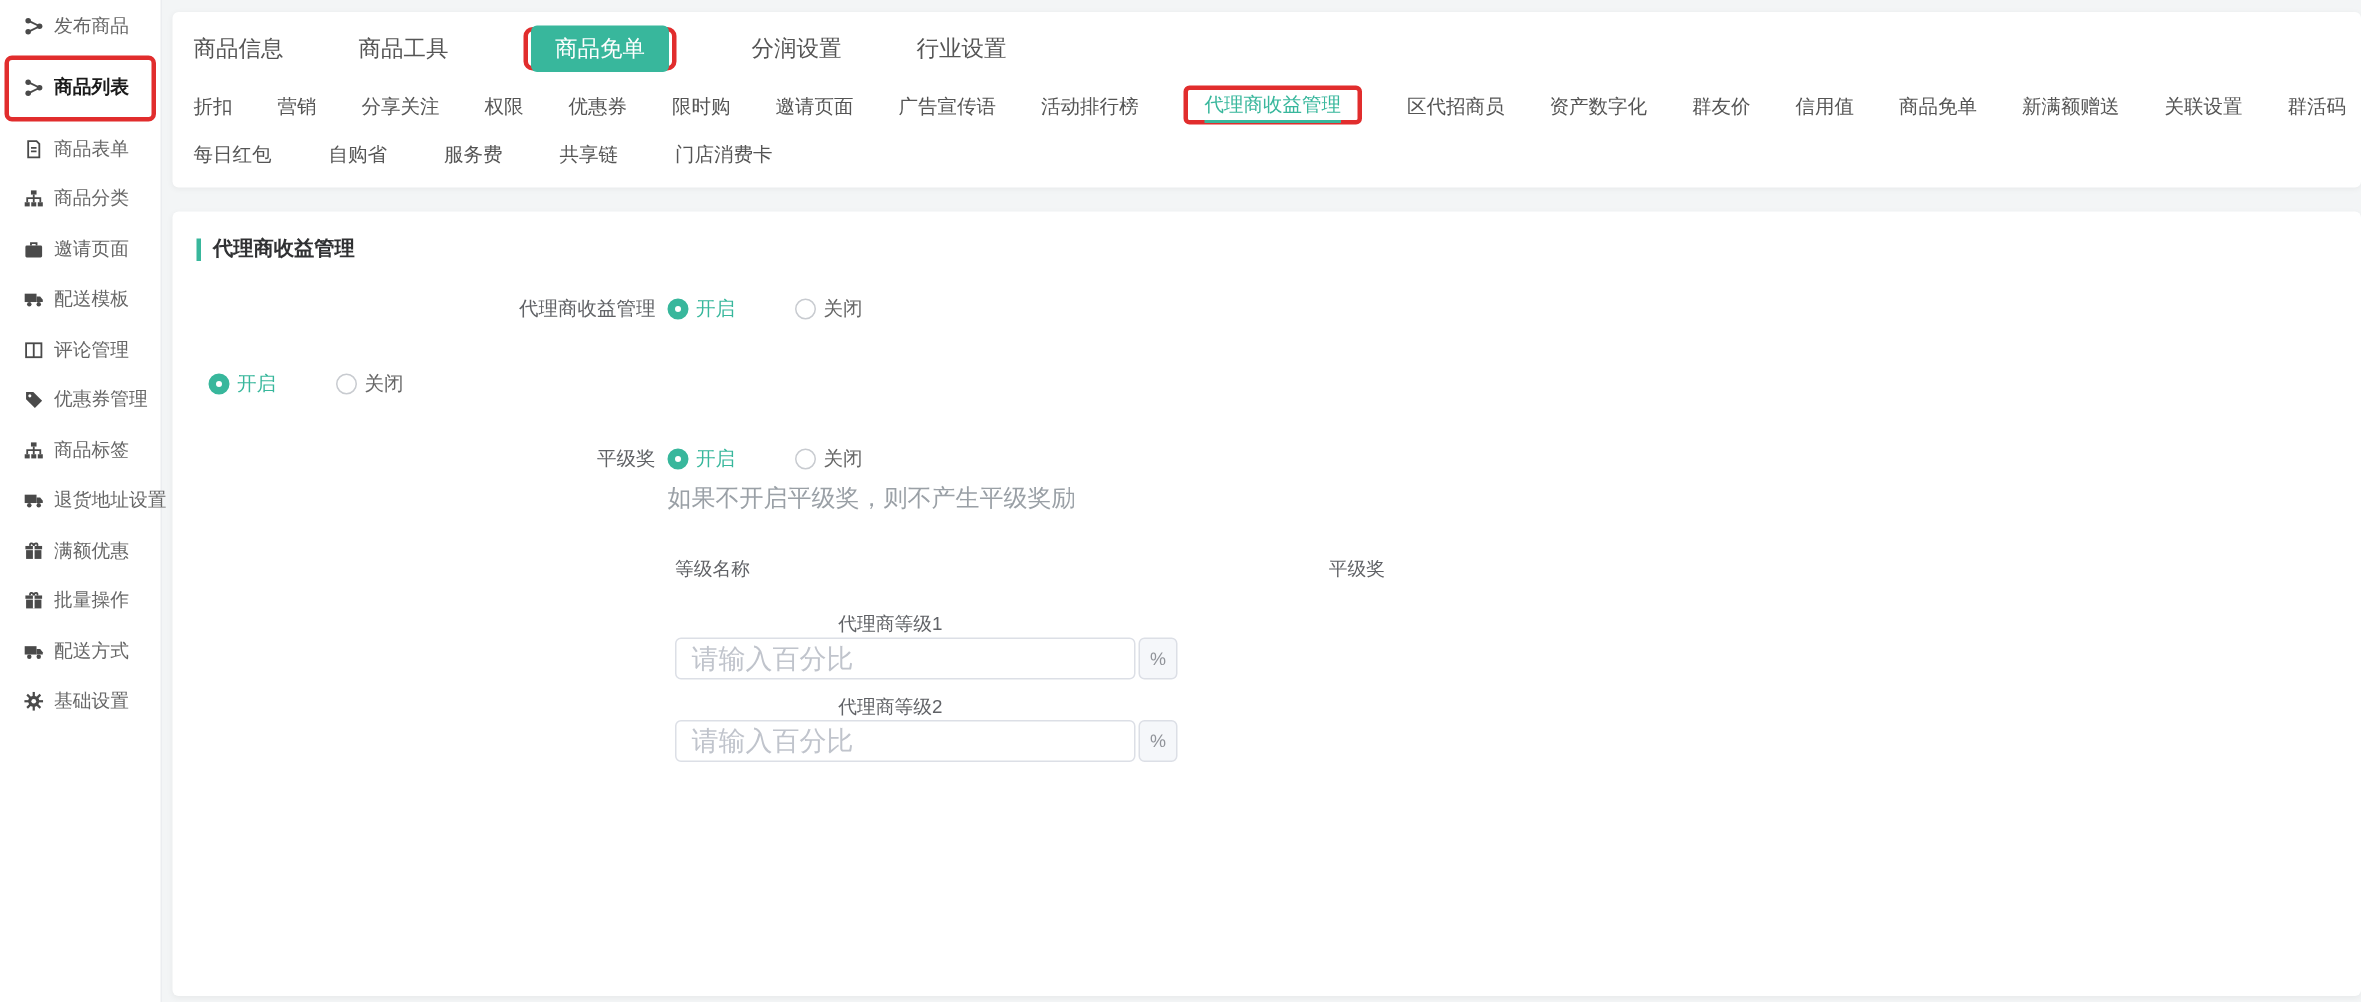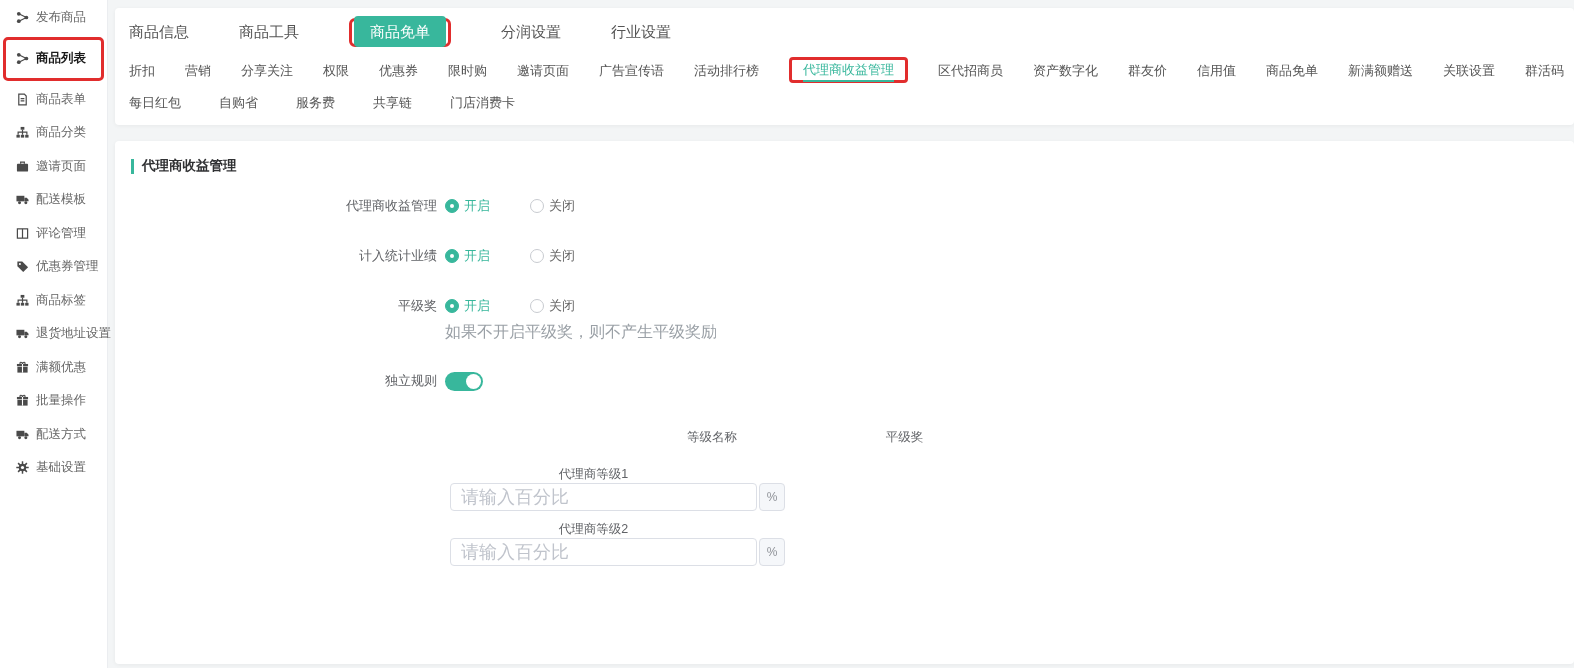--- a/index.html
+++ b/index.html
@@ -51,21 +51,21 @@
   .radio-gap{ width:40px; }
   .helper-row{ min-height:22px; margin-top:-10px; }
   .helper{ margin-left:8px; color:#9aa0a6; font-size:16px; }
   .switch-row{ margin-top:18px; min-height:40px; }
   .switch{ width:38px; height:19px; border-radius:10px; background:var(--accent); position:relative; cursor:pointer; }
   .switch .knob{ position:absolute; top:2px; right:2px; width:15px; height:15px; border-radius:50%; background:#fff; }
 
   
   .perf-table{ margin-left:319px; margin-top:28px; width:622px; font-size:12.5px; }
   .t-head{ display:flex; color:#606266; margin-bottom:20px; }
-  .t-c1{ width:287px; text-align:right; }
+  .t-c1{ width:287px; text-align:left; }
   .t-c2{ width:335px; text-align:center; }
   .t-row{ display:flex; align-items:flex-start; margin-bottom:10px;flex-direction:column; }
   .t-name{ width:287px; text-align:center; color:#606266; }
   .input-group{ width:335px; display:flex; gap:2px; }
   .input-group input{ flex:1; height:28px; border:1px solid #dcdfe6; border-radius:4px; padding:0 10px; font-size:18px; color:#606266; outline:none; font-family:inherit; }
   .input-group input::placeholder{ color:#c0c4cc; }
   .suffix{ width:26px; height:28px; border:1px solid #dcdfe6; background:#f5f7fa; border-radius:4px; display:flex; align-items:center; justify-content:center; color:#909399; font-size:12px; }
 
   svg .st{ fill:none; stroke:#4a4a4a; stroke-width:1.3; }
   svg .f{ fill:#4a4a4a; }
@@ -259,21 +259,20 @@
               <span class="rdot"></span>
             </span>
           <span class="radio-label on">开启</span>
           <span class="radio-gap"></span>
           <span class="radio"></span>
           <span class="radio-label">关闭</span>
         </div>
       </div>
 
       <div class="form-row">
-        <div class="form-label">计入统计业绩</div>
         <div class="form-control">
           <span class="radio checked">
               <span class="rdot"></span>
             </span>
           <span class="radio-label on">开启</span>
           <span class="radio-gap"></span>
           <span class="radio"></span>
           <span class="radio-label">关闭</span>
         </div>
       </div>
@@ -289,28 +288,20 @@
           <span class="radio"></span>
           <span class="radio-label">关闭</span>
         </div>
       </div>
 
       <div class="form-row helper-row">
         <div class="form-label"></div>
         <div class="helper">如果不开启平级奖，则不产生平级奖励</div>
       </div>
 
-      <div class="form-row switch-row">
-        <div class="form-label">独立规则</div>
-        <div class="form-control">
-          <div class="switch">
-              <span class="knob"></span>
-            </div>
-        </div>
-      </div>
 
       <div class="perf-table">
         <div class="t-head">
           <div class="t-c1">等级名称</div>
           <div class="t-c2">平级奖</div>
         </div>
         <div class="t-row">
           <div class="t-name">代理商等级1</div>
           <div class="input-group">
             <input type="text" placeholder="请输入百分比" style="">

